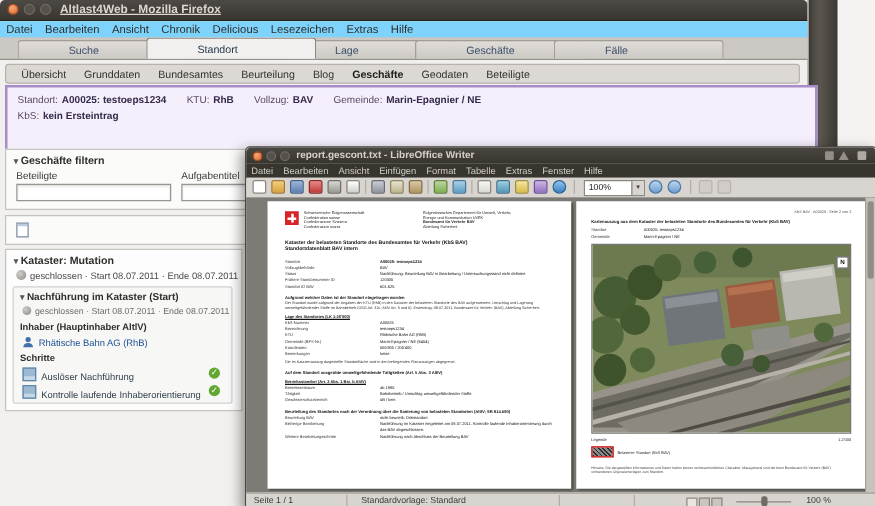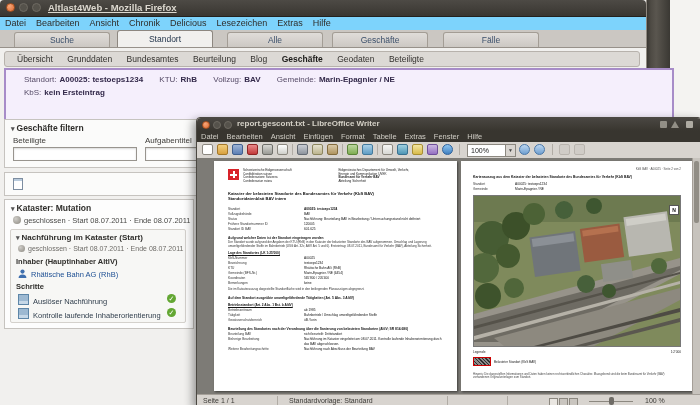--- a/index.html
+++ b/index.html
@@ -11,33 +11,33 @@
   #ff-title{position:absolute;left:0;top:0;width:100%;height:16px;
       background:linear-gradient(#4d4a45,#393631);border-bottom:1px solid #23211e;
       border-radius:4px 4px 0 0;}
   .wbtn{position:absolute;top:3px;width:9px;height:9px;border-radius:50%;}
   #ff-title .t{position:absolute;left:36px;top:2px;font-size:9.5px;font-weight:bold;color:#dcd8cf;text-decoration:underline;}
   #ff-menu{position:absolute;left:0;top:17px;width:100%;height:13px;background:#7dd3fc;
       border-bottom:1px solid #c3beb7;font-size:9px;color:#2f2e2b;}
   #ff-menu span{display:inline-block;padding:1px 5px 0 5px;}
   #ff-tabs{position:absolute;left:0;top:30px;width:100%;height:17px;background:#cbc7c2;
       border-bottom:1px solid #97918a;}
-  .fftab{position:absolute;bottom:0;height:14px;width:94px;text-align:center;
+  .fftab{position:absolute;bottom:0;height:14px;width:94px;text-align:left;
       font-size:8.5px;line-height:14px;color:#3c506b;background:linear-gradient(#e0ddd9,#ccc8c3);
-      border:1px solid #a39d95;border-bottom:none;border-radius:3px 3px 0 0;}
+      border:1px solid #a39d95;border-bottom:none;border-radius:3px 3px 0 0;padding-left:40px;}
   .fftab.active{height:16px;line-height:16px;background:#f1f0ee;color:#1e3148;
       border-color:#8d8780;z-index:2;}
   
   #subnav{position:absolute;left:4px;top:51px;width:634px;height:14px;background:#dcd9d5;
       border:1px solid #b7b2ac;border-radius:3px;font-size:8.5px;line-height:14px;color:#33312e;}
   #subnav span{margin-left:12px;}
   #subnav .bold{font-weight:bold;color:#1c1b19;}
   
   #pbox{position:absolute;left:4px;top:68px;width:630px;height:45px;background:#f5effc;
-      border:2px solid #a78cc8;font-size:8px;color:#554a66;padding:3px 18px;}
+      border:2px solid #a78cc8;font-size:8px;color:#554a66;padding:3px 8px;}
   #pbox .ln{height:13px;line-height:13px;white-space:nowrap;overflow:hidden;}
   #pbox .plbl{margin-right:3px;}
   #pbox .pval{font-weight:bold;color:#33294a;margin-right:14px;}
   
   .ffbox{position:absolute;background:#fbfbfa;border:1px solid #c6c3bf;}
   .sechdr{font-weight:bold;font-size:8.5px;color:#2f2e2b;}
   .arrow{color:#555;font-size:7px;margin-right:2px;}
   .flabel{position:absolute;font-size:8px;color:#3c3a37;}
   input.fftext{position:absolute;height:12px;background:#fff;border:1px solid #98948e;
       box-shadow:inset 0 1px 2px rgba(0,0,0,.15);font-size:8px;padding:0 2px;}
@@ -128,21 +128,21 @@
       <span class="wbtn" style="left:19px;background:#55524b;border:1px solid #6e6a62;box-sizing:border-box;"></span>
       <span class="wbtn" style="left:32px;background:#55524b;border:1px solid #6e6a62;box-sizing:border-box;"></span>
       <span class="t" style="left:48px;">Altlast4Web - Mozilla Firefox</span>
     </div>
     <div id="ff-menu">
       <span>Datei</span><span>Bearbeiten</span><span>Ansicht</span><span>Chronik</span><span>Delicious</span><span>Lesezeichen</span><span>Extras</span><span>Hilfe</span>
     </div>
     <div id="ff-tabs">
       <span class="fftab" style="left:14px;">Suche</span>
       <span class="fftab active" style="left:117px;">Standort</span>
-      <span class="fftab" style="left:227px;">Alle</span>
+      <span class="fftab" style="left:227px;">Lage</span>
       <span class="fftab" style="left:332px;">Geschäfte</span>
       <span class="fftab" style="left:443px;">Fälle</span>
     </div>
 
     <div id="subnav">
       <span>Übersicht</span>
       <span>Grunddaten</span>
       <span>Bundesamtes</span>
       <span>Beurteilung</span>
       <span>Blog</span>

